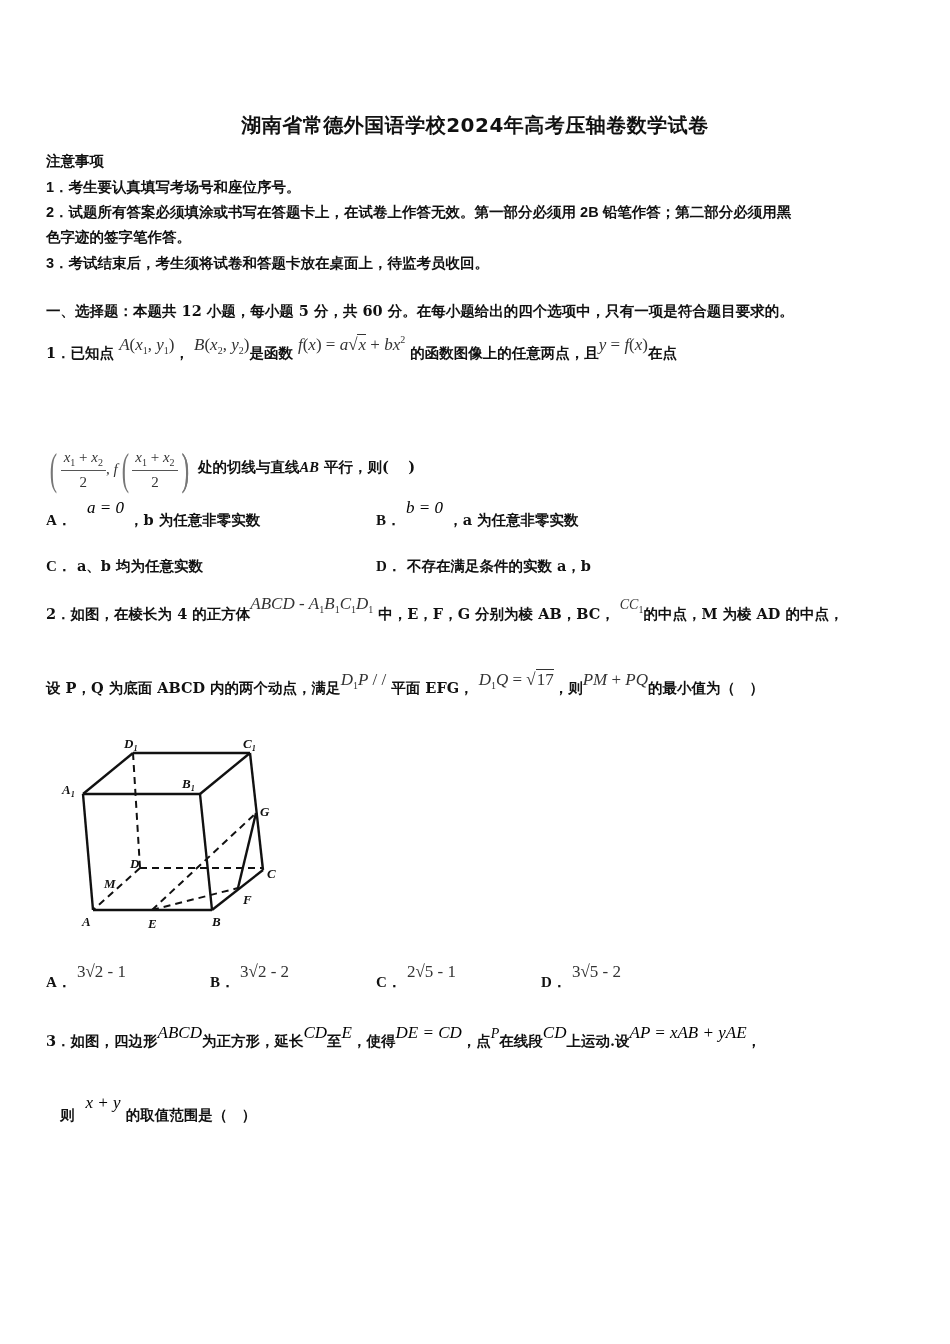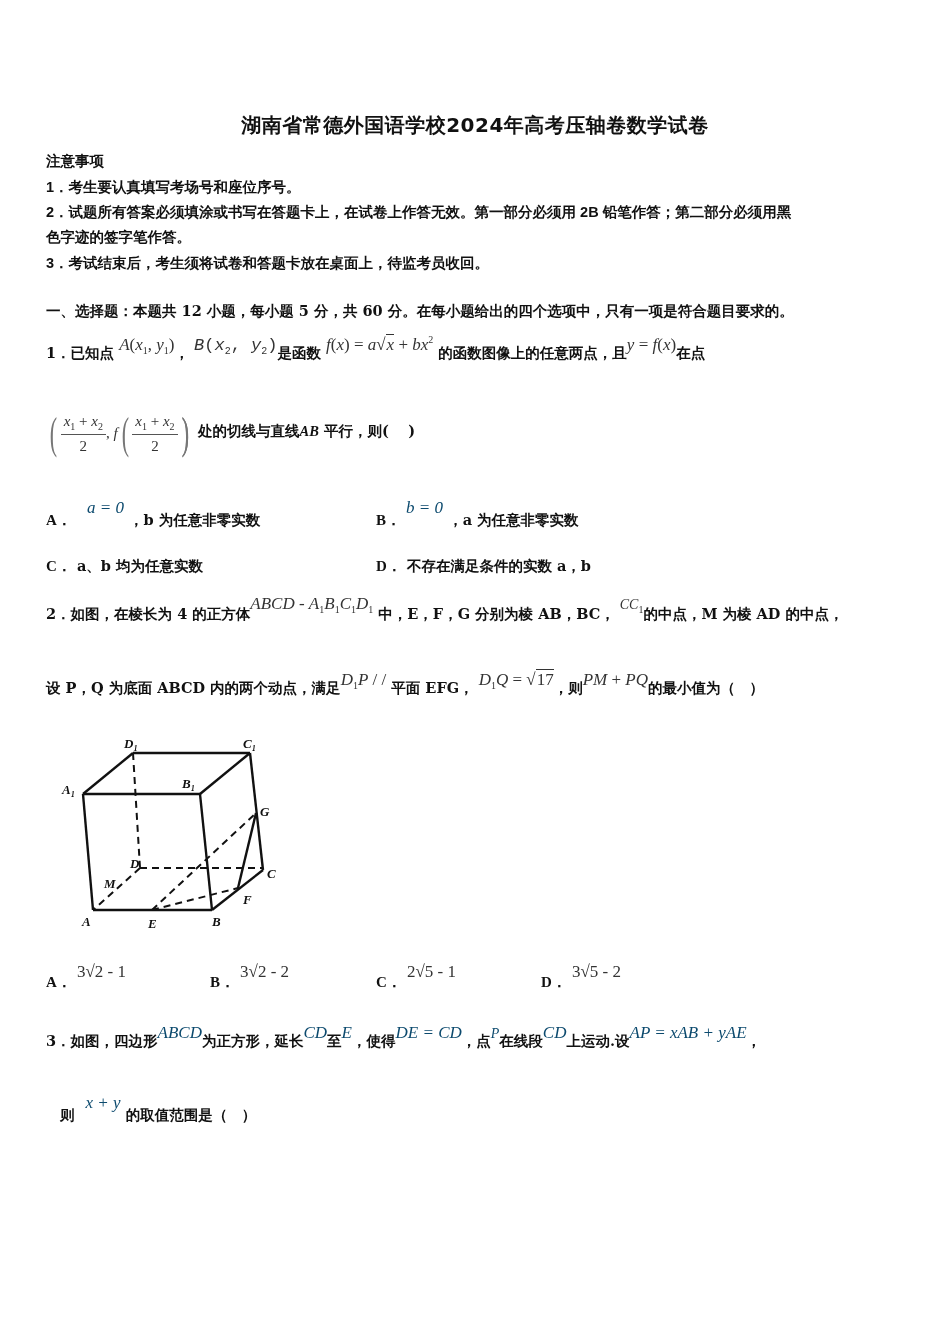--- a/index.html
+++ b/index.html
@@ -3,22 +3,22 @@
 <meta charset="utf-8">
 <style>
   html, body { margin: 0; padding: 0; background: #ffffff; }
   body { width: 950px; height: 1344px; position: relative; overflow: hidden;
          font-family: "DejaVu Serif", "Liberation Serif", serif; color: #111; }
   .abs { position: absolute; white-space: nowrap; }
   .title { left: 0; width: 950px; top: 112px; text-align: center; font-family: "DejaVu Sans", "Liberation Sans", sans-serif;
            font-weight: bold; font-size: 20px; letter-spacing: 0.5px; }
   .notice { font-size: 14.5px; font-weight: bold; font-family: Liberation Sans, sans-serif; }
   .body { font-size: 14.5px; font-weight: bold; }
-  .math { font-family: "Liberation Serif", "DejaVu Serif", serif; font-style: italic; font-weight: normal; color: #0c4a6e; font-size: 17px; }
-  .mathup { font-family: "Liberation Serif", "DejaVu Serif", serif; font-weight: normal; color: #333; font-size: 17px; }
+  .math { font-family: "Liberation Serif", "DejaVu Serif", serif; font-style: italic; font-weight: normal; color: #000000; font-size: 17px; }
+  .mathup { font-family: "Liberation Serif", "DejaVu Serif", serif; font-weight: normal; color: #333; font-size: 17px; margin-top: 36px; }
   .bi { font-style: italic; font-weight: bold; font-family: "Liberation Serif", serif; }
   sub { font-size: 10px; }
   sup { font-size: 10px; }
   .frac { display: inline-block; vertical-align: middle; text-align: center; }
   .frac .num { display: block; border-bottom: 1px solid #555; padding: 0 3px 2px; }
   .frac .den { display: block; padding-top: 3px; }
   .bigparen { display: inline-block; font-size: 44px; font-weight: 100; color: #777; vertical-align: middle; transform: scaleX(0.5); }
   .opt-label { font-weight: bold; font-family: "Liberation Serif", serif; font-size: 15px; }
   .sqrt { border-top: 1px solid #333; padding-left: 1px; }
 </style>
@@ -31,21 +31,21 @@
 <div class="abs notice" style="left:46px; top:178px;">1．考生要认真填写考场号和座位序号。</div>
 <div class="abs notice" style="left:46px; top:203px;">2．试题所有答案必须填涂或书写在答题卡上，在试卷上作答无效。第一部分必须用 2B 铅笔作答；第二部分必须用黑</div>
 <div class="abs notice" style="left:46px; top:228px;">色字迹的签字笔作答。</div>
 <div class="abs notice" style="left:46px; top:254px;">3．考试结束后，考生须将试卷和答题卡放在桌面上，待监考员收回。</div>
 
 <div class="abs body" style="left:46px; top:302px;">一、选择题：本题共 12 小题，每小题 5 分，共 60 分。在每小题给出的四个选项中，只有一项是符合题目要求的。</div>
 
 <div class="abs body" style="left:46px; top:333px; line-height:30px;">
   <span>1．已知点</span>
   <span class="mathup" style="position:relative; top:-8px;"><i>A</i>(<i>x</i><sub>1</sub>, <i>y</i><sub>1</sub>)</span><span>，</span>
-  <span class="mathup" style="position:relative; top:-8px;font-family:Liberation Mono, monospace;"><i>B</i>(<i>x</i><sub>2</sub>, <i>y</i><sub>2</sub>)</span><span>是函数</span>
+  <span class="mathup" style="position:relative; top:-8px;"><i>B</i>(<i>x</i><sub>2</sub>, <i>y</i><sub>2</sub>)</span><span>是函数</span>
   <span class="mathup" style="position:relative; top:-8px;"><i>f</i>(<i>x</i>) = <i>a</i>√<span class="sqrt"><i>x</i></span> + <i>bx</i><sup>2</sup></span>
   <span>的函数图像上的任意两点，且</span><span class="mathup" style="position:relative; top:-8px;"><i>y</i> = <i>f</i>(<i>x</i>)</span><span>在点</span>
 </div>
 
 <div class="abs body" style="left:46px; top:408px;">
   <span class="mathup" style="display:inline-flex; align-items:center; font-size:15px;">
     <span class="bigparen">(</span>
     <span class="frac">
         <span class="num"><i>x</i><sub>1</sub> + <i>x</i><sub>2</sub></span>
         <span class="den">2</span>

